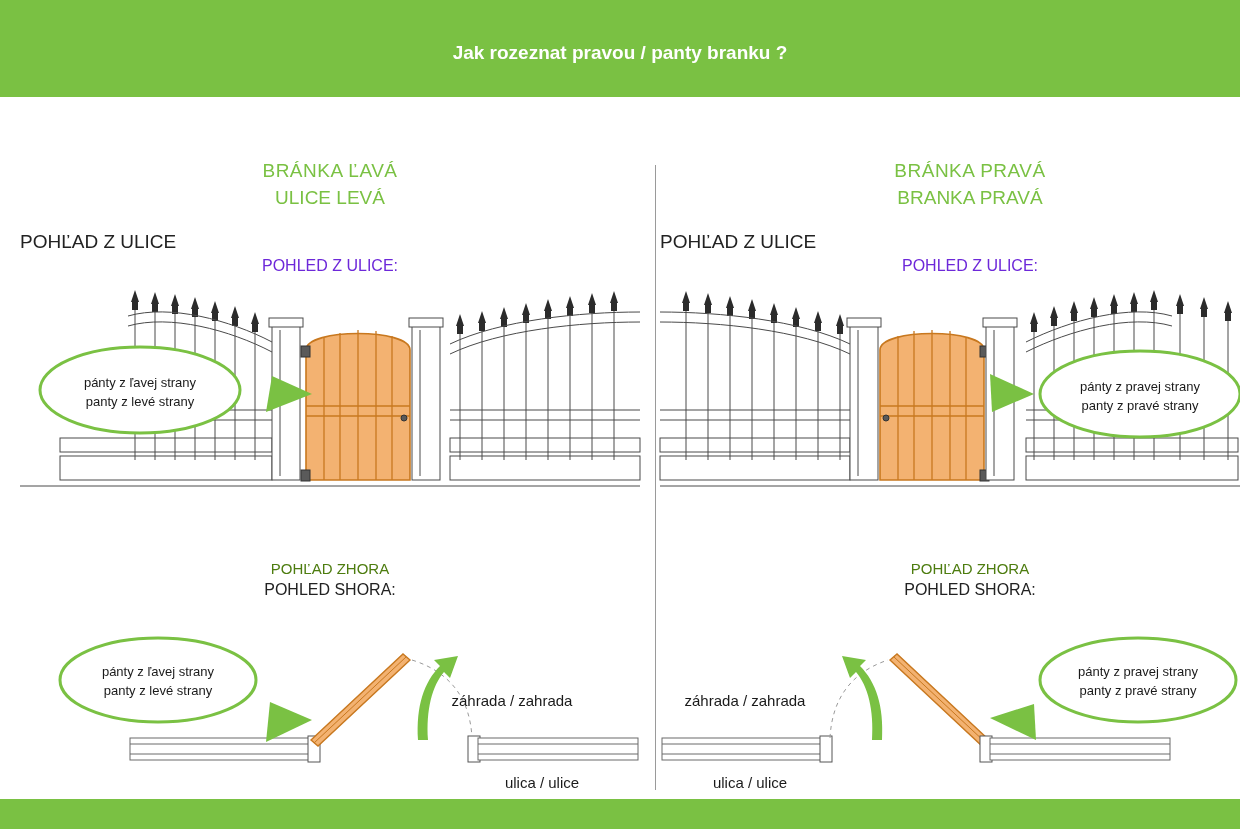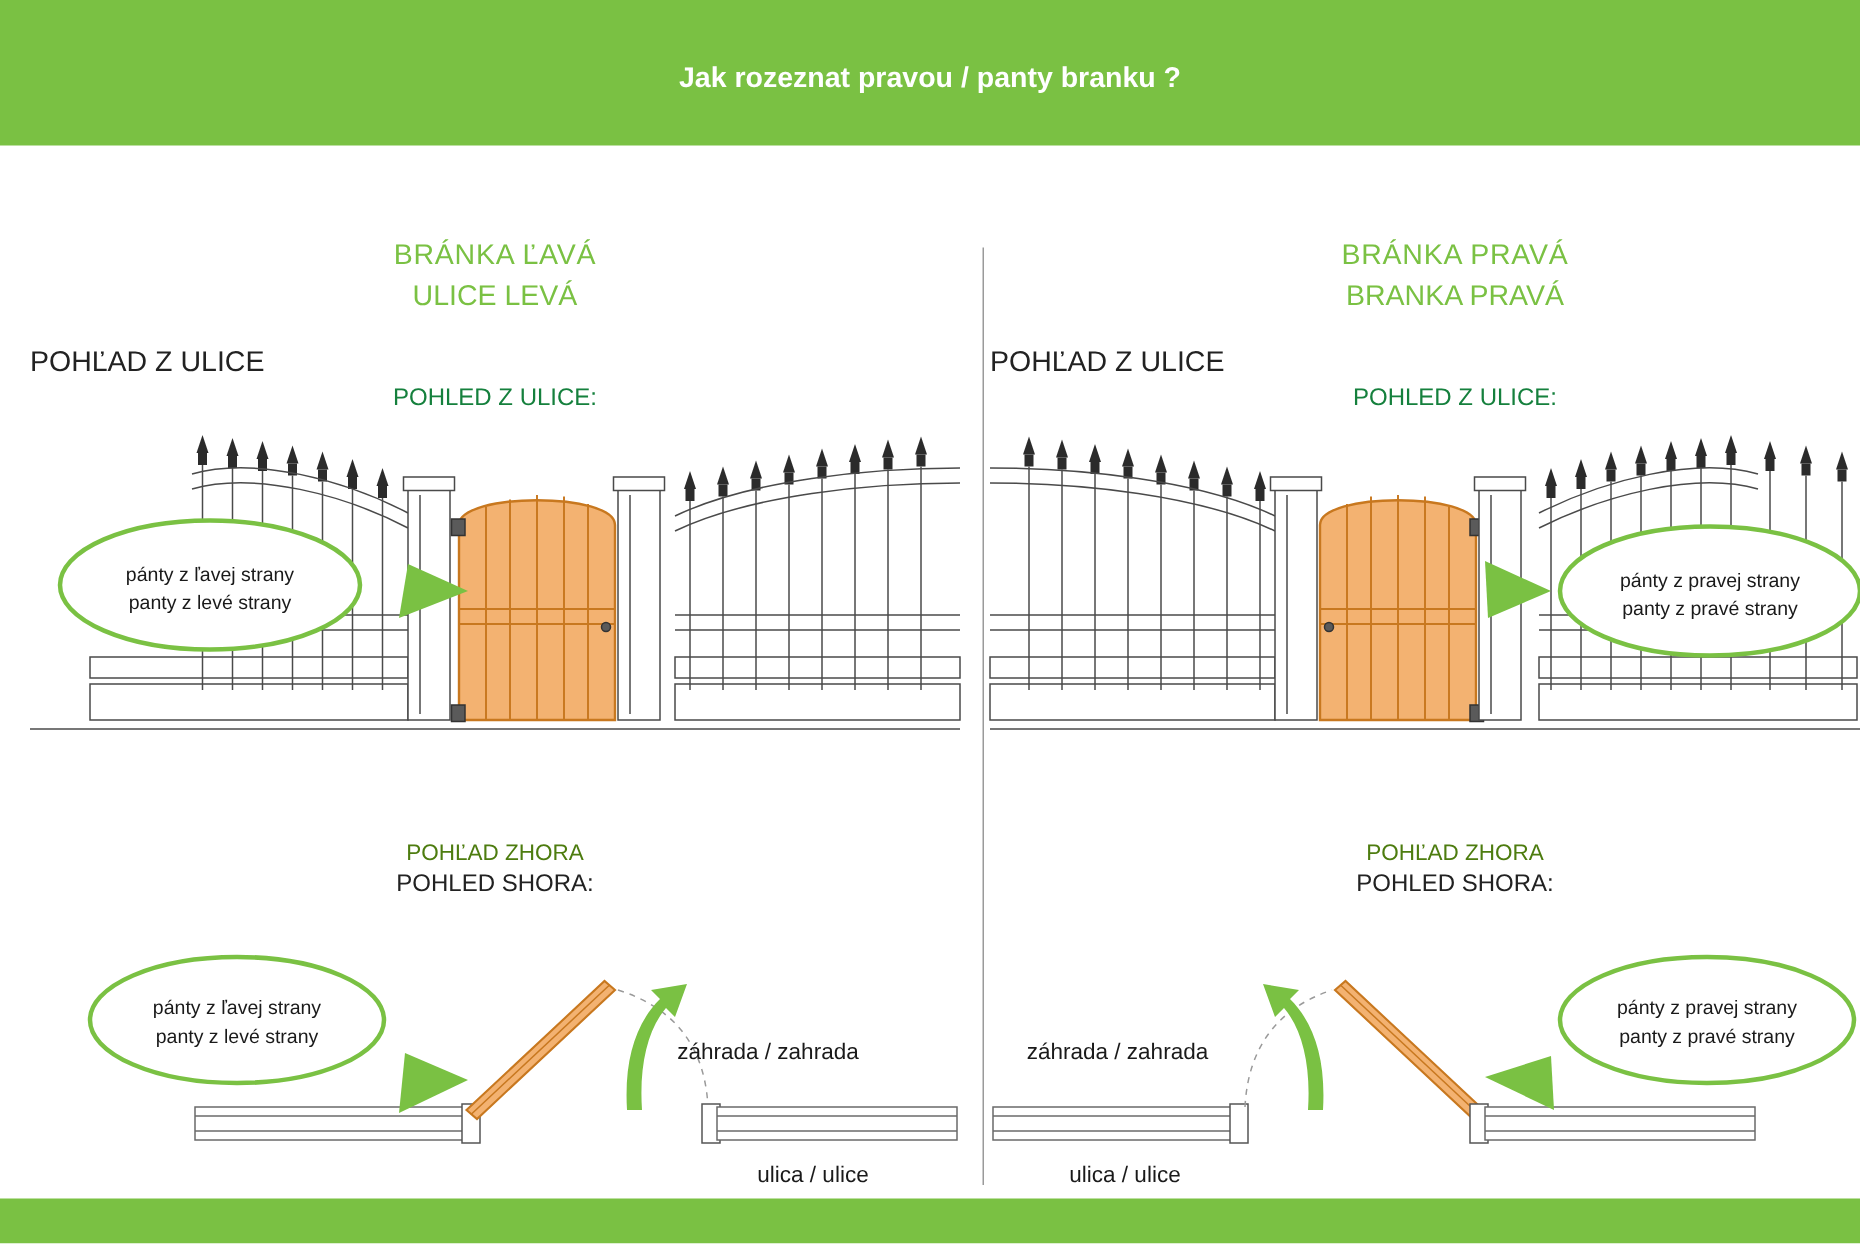--- a/index.html
+++ b/index.html
@@ -88,21 +88,21 @@
     margin-top: 5px;
   }
   .view-label {
     text-align: left;
     color: #222222;
     font-size: 19px;
     margin-top: 22px;
   }
   .view-sublabel {
     text-align: center;
-    color: #15803d;
+    color: #6d28d9;
     font-size: 16px;
     margin-top: 4px;
   }
   .view-label-top {
     text-align: center;
     color: #4d7c0f;
     font-size: 15px;
   }
   .view-sublabel-top {
     text-align: center;

